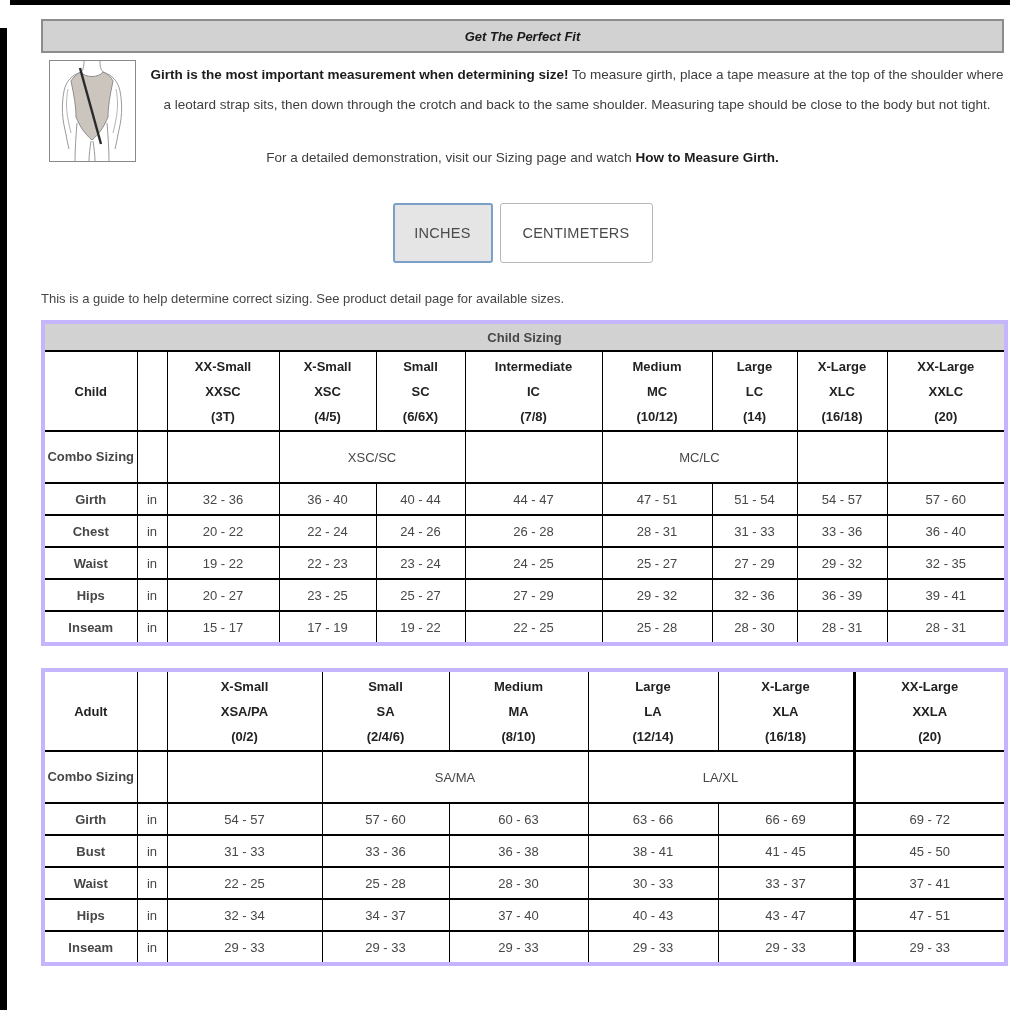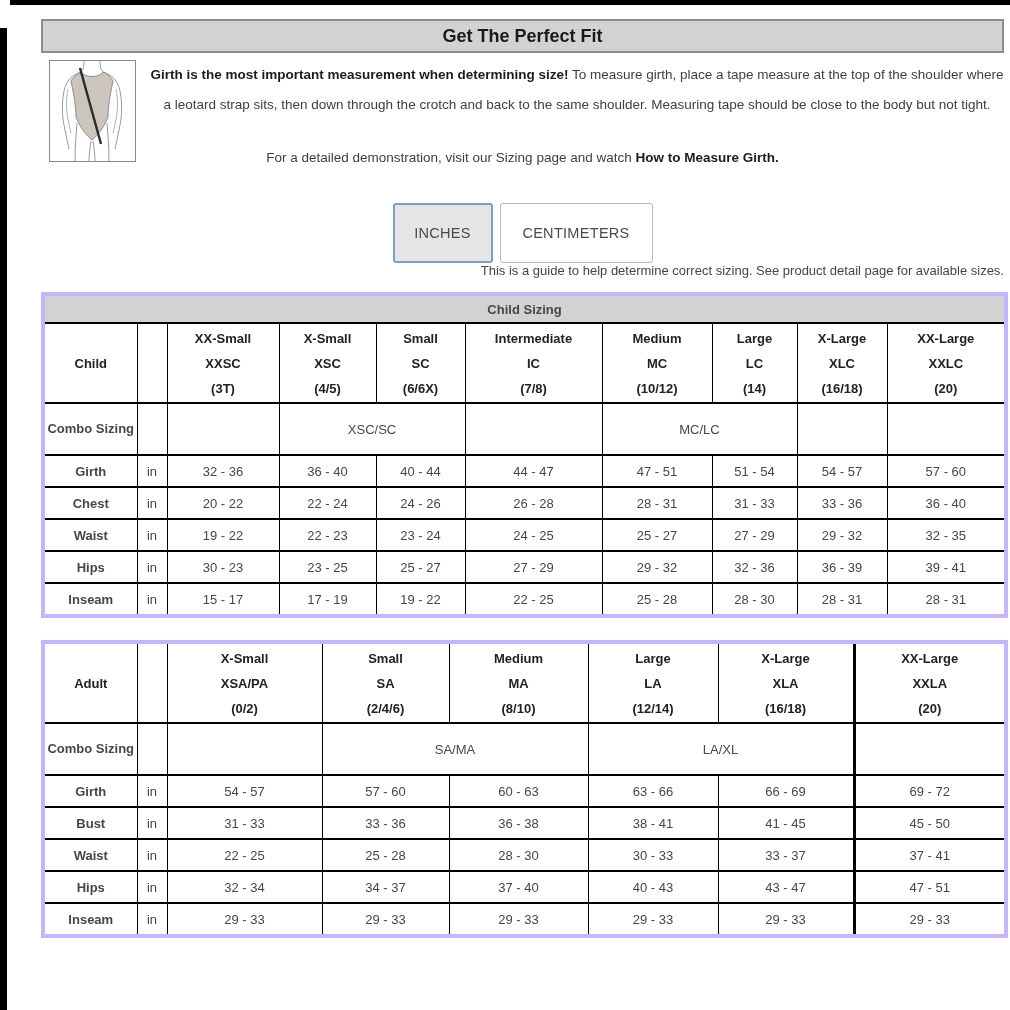--- a/index.html
+++ b/index.html
@@ -10,21 +10,21 @@
     color:#3e3e3e;
   }
   .frame-top { position:absolute; top:0; left:10px; right:0; height:5px; background:#000; }
   .frame-left { position:absolute; top:28px; left:0; width:7px; bottom:0; background:#000; }
 
   .page { position:absolute; left:41px; top:0; width:963px; }
 
   .header-bar {
     margin-top:19px; height:30px; background:#d2d2d2; border:2px solid #8c8c8c;
     display:flex; align-items:center; justify-content:center;
-    font-weight:bold; font-size:18px; color:#1a1a1a;
+    font-weight:bold; font-size:13px; color:#1a1a1a;font-style:italic;
   }
 
   .intro-row { margin-top:7px; display:flex; align-items:flex-start; }
   .figure-box {
     margin-left:8px; width:85px; height:100px; flex:0 0 auto;
     border:1px solid #8a8a8a; background:#fff;
   }
   .intro-text {
     flex:1; margin-left:14px; text-align:center;
     font-size:13.5px; line-height:30px; color:#3e3e3e;
@@ -34,21 +34,21 @@
   .demo-line { margin-top:-12px; text-align:center; font-size:13.5px; color:#3e3e3e; }
 
   .buttons-row { margin-top:38px; display:flex; justify-content:center; align-items:center; }
   .btn {
     height:60px; font-family:inherit; font-size:14.5px; color:#4a4a4a;
     border-radius:3px; cursor:pointer; letter-spacing:0.3px;
   }
   .btn-inches { width:100px; background:#e5e5e5; border:2px solid #7b9fc7; }
   .btn-cm { width:153px; background:#ffffff; border:1px solid #b8b8b8; margin-left:7px; }
 
-  .guide-note { text-align:right; font-size:13px; color:#454545; }
+  .guide-note { margin-top:28px; text-align:left; font-size:13px; color:#454545; }
 
   .size-table {
     border-collapse:collapse; table-layout:fixed; width:963px;
     border:4px solid #c4b5fd; margin-top:14px;
   }
   .size-table.adult { margin-top:22px; }
   .size-table td {
     border:1px solid #000; border-top-width:2px; border-bottom-width:2px;
     text-align:center; vertical-align:middle; padding:0;
     font-size:13px; color:#474747; overflow:hidden;
@@ -177,21 +177,21 @@
           <td class="value-cell">23 - 24</td>
           <td class="value-cell">24 - 25</td>
           <td class="value-cell">25 - 27</td>
           <td class="value-cell">27 - 29</td>
           <td class="value-cell">29 - 32</td>
           <td class="value-cell">32 - 35</td>
         </tr>
         <tr class="data-row">
           <td class="row-label">Hips</td>
           <td class="unit-cell">in</td>
-          <td class="value-cell">30 - 23</td>
+          <td class="value-cell">20 - 27</td>
           <td class="value-cell">23 - 25</td>
           <td class="value-cell">25 - 27</td>
           <td class="value-cell">27 - 29</td>
           <td class="value-cell">29 - 32</td>
           <td class="value-cell">32 - 36</td>
           <td class="value-cell">36 - 39</td>
           <td class="value-cell">39 - 41</td>
         </tr>
         <tr class="data-row">
           <td class="row-label">Inseam</td>

